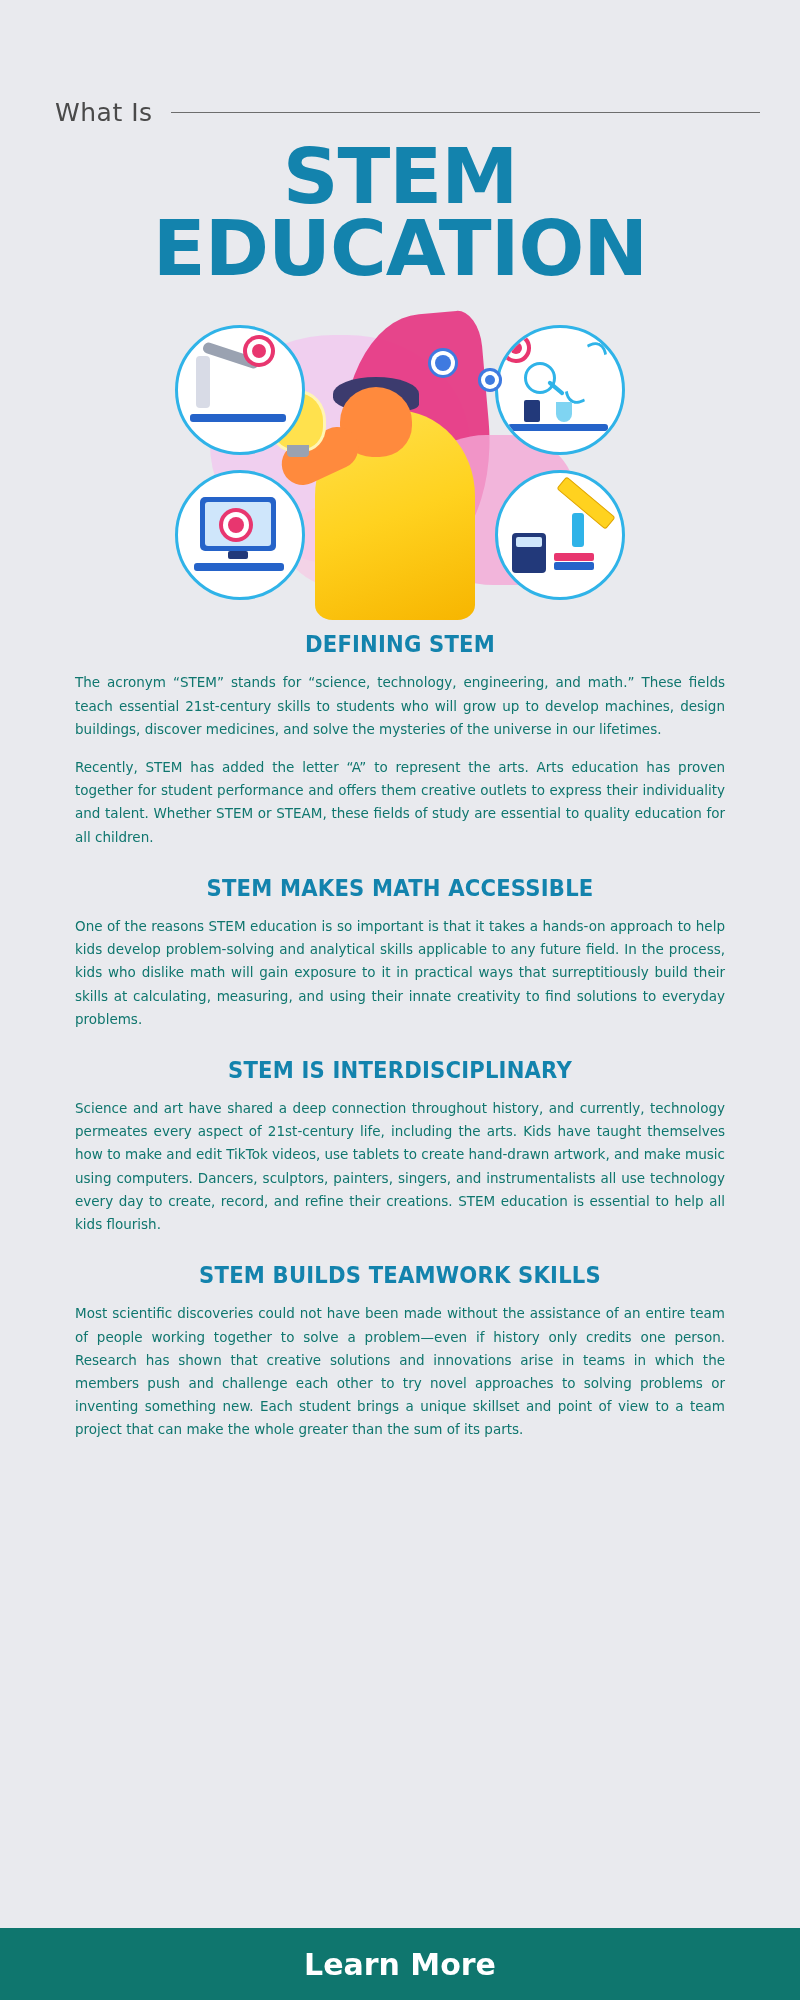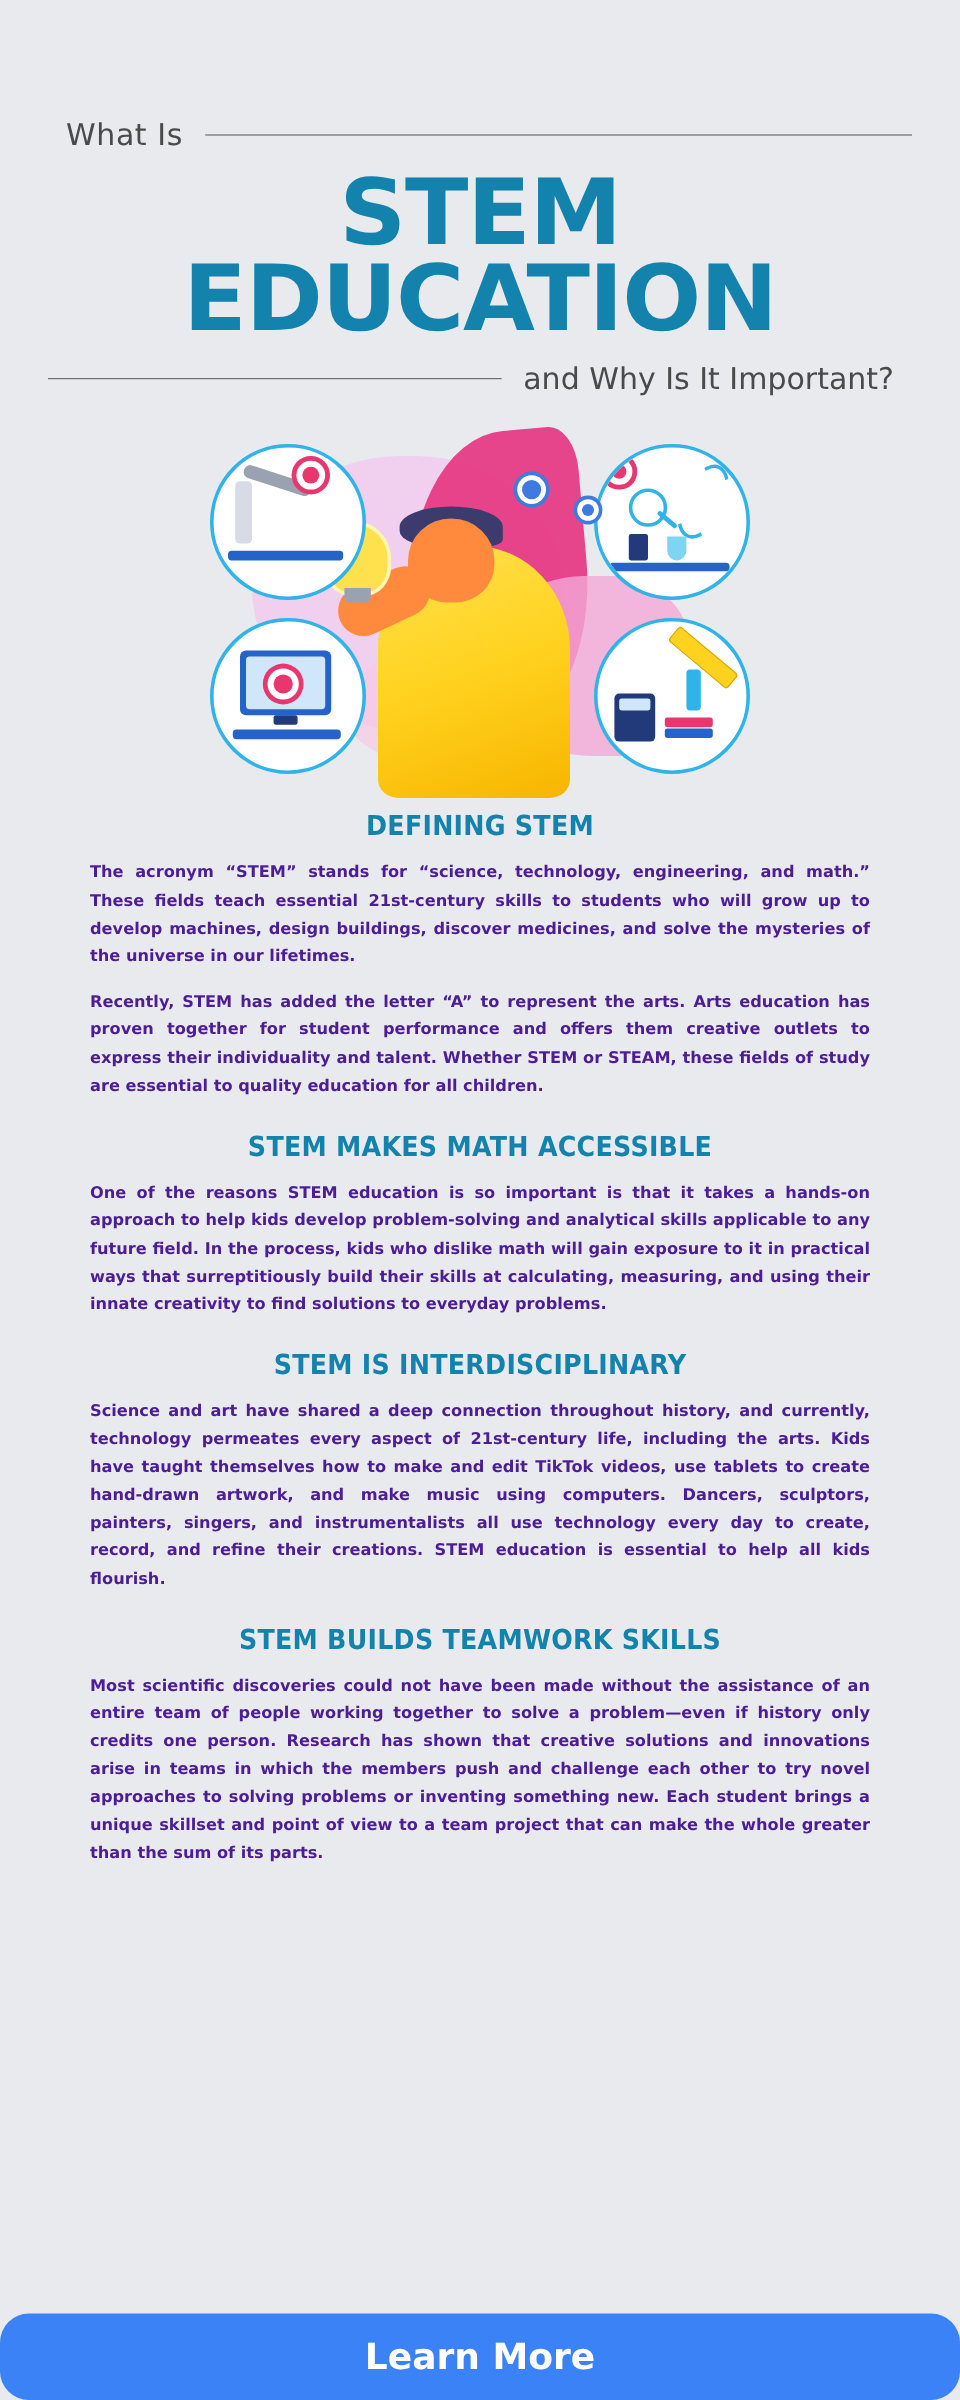--- a/index.html
+++ b/index.html
@@ -224,38 +224,37 @@
     font-weight: bold;
     font-size: 23px;
     color: #1383ad;
     text-align: center;
     letter-spacing: 0.2px;
     margin: 0 0 14px 0;
     transform: scaleX(0.92);
   }
   .sec-para {
     font-family: "DejaVu Sans", sans-serif;
-    font-weight: bold;
+    font-weight: normal;
     font-size: 13.5px;
     line-height: 1.72;
-    color: #4c1d95;
+    color: #0f766e;
     text-align: justify;
     margin: 0 0 15px 0;
   }
   .sec-para:last-child { margin-bottom: 0; }
   
   .footer {
     height: 72px;
-    background: #3b82f6;
+    background: #0f766e;
     display: flex;
     align-items: center;
     justify-content: center;
     gap: 10px;
     margin-top: 18px;
-    border-radius: 24px;
   }
   .footer-cta {
     font-family: "DejaVu Sans", sans-serif;
     font-weight: bold;
     font-size: 30px;
     color: #ffffff;
   }
   .footer-site {
     font-family: "DejaVu Serif", serif;
     font-style: italic;
@@ -267,24 +266,20 @@
 <body>
 
 <div class="poster">
 
   <div class="header">
     <div class="header-top">
       <div class="kicker">What Is</div>
       <div class="rule"></div>
     </div>
     <div class="title">STEM EDUCATION</div>
-    <div class="header-bottom">
-      <div class="rule"></div>
-      <div class="subtitle">and Why Is It Important?</div>
-    </div>
   </div>
 
   <div class="illustration">
     <div class="illu-inner">
       <div class="blob-pink"></div>
       <div class="blob-magenta"></div>
       <div class="blob-pink2"></div>
       <div class="blob-pink3"></div>
 
       <div class="person-body"></div>

